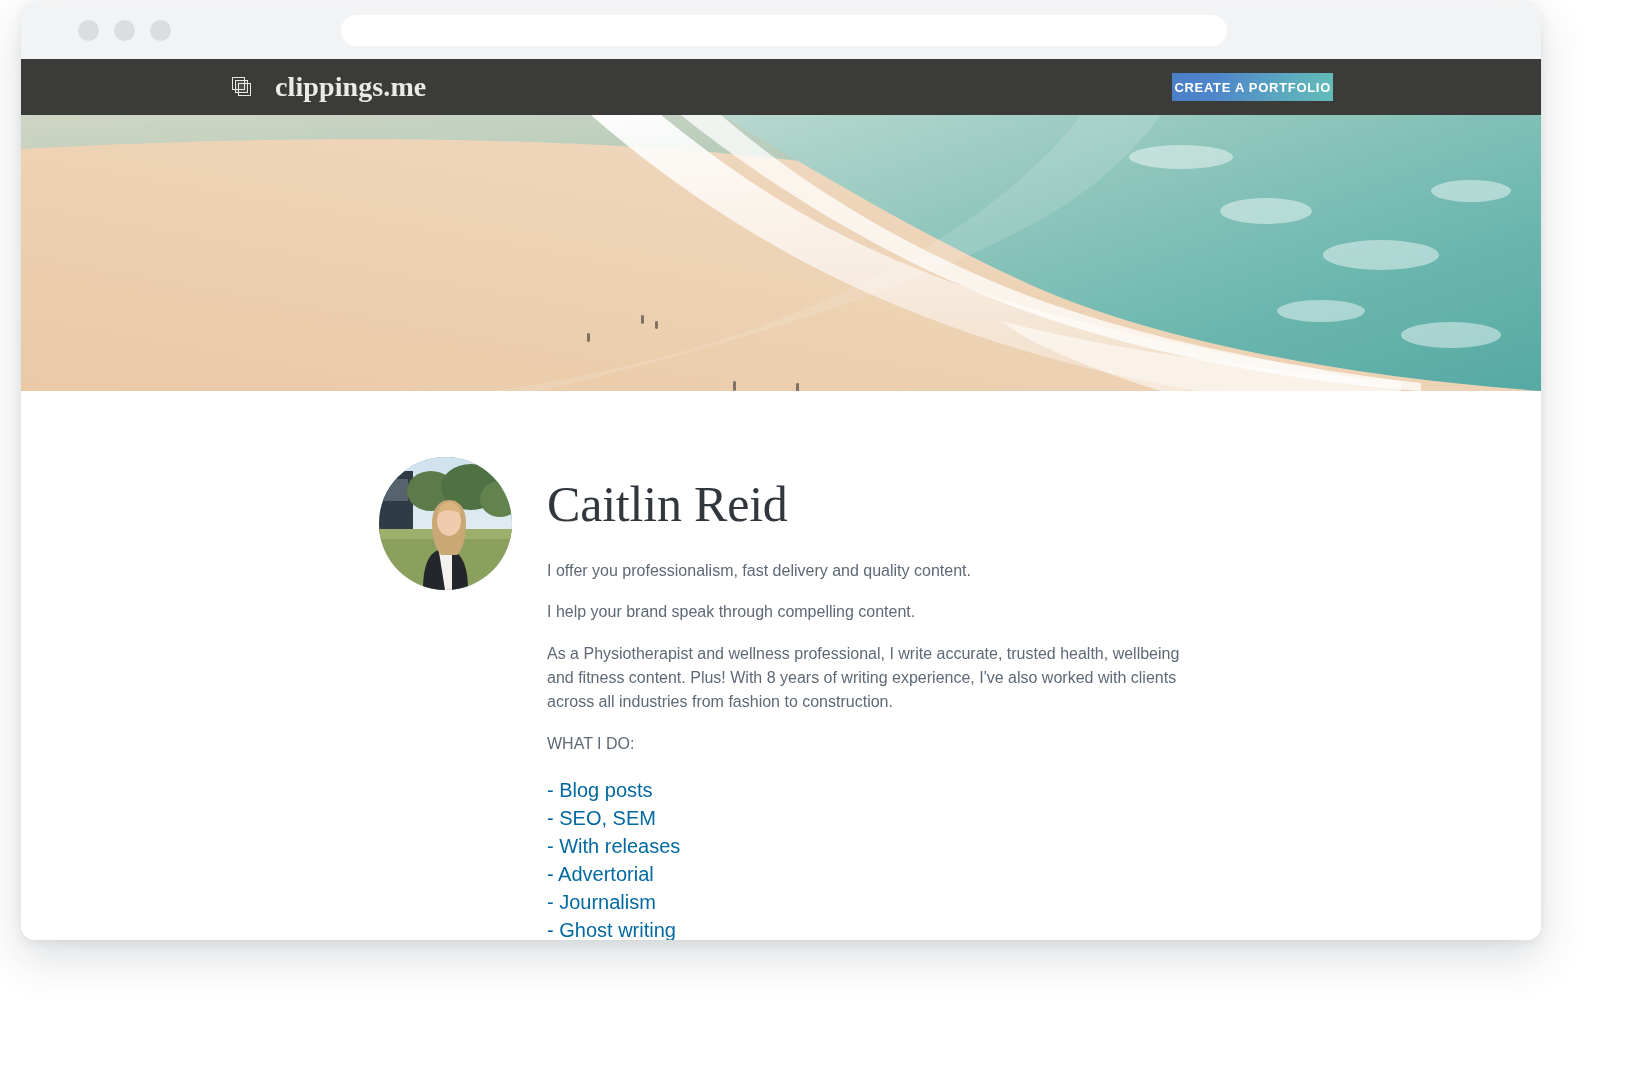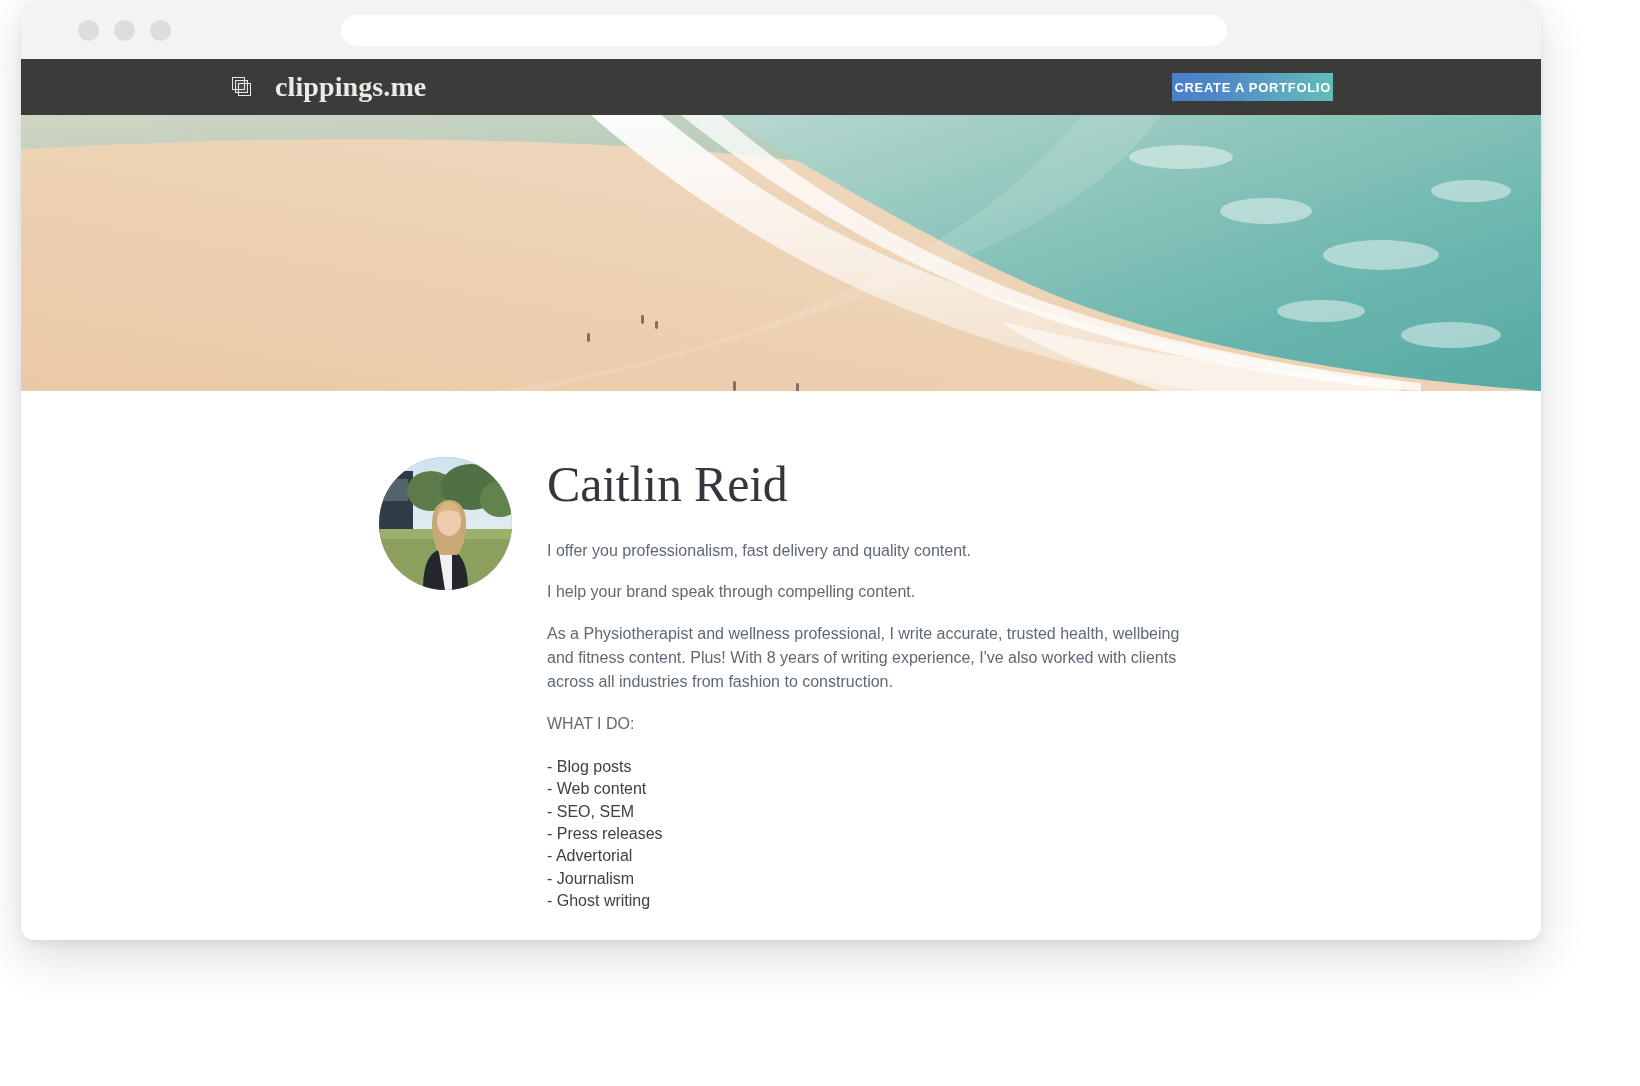--- a/index.html
+++ b/index.html
@@ -165,20 +165,21 @@
 
   .details {
     margin-left: 186px;
     width: 640px;
   }
 
   .name-row {
     display: flex;
     align-items: flex-start;
     justify-content: space-between;
+    margin-top: 20px;
   }
 
   .person-name {
     font-family: "Liberation Serif", serif;
     font-size: 50px;
     line-height: 1.08;
     color: #32373e;
     letter-spacing: -0.2px;
     font-weight: normal;
   }
@@ -219,22 +220,22 @@
     color: #5e6975;
     font-size: 16px;
     line-height: 1.52;
   }
   .bio p { margin-bottom: 17px; }
   .bio p:last-child { margin-bottom: 0; }
 
   .services {
     margin-top: 20px;
     list-style: none;
-    color: #404040;
-    font-size: 16px;
+    color: #0369a1;
+    font-size: 20px;
     line-height: 1.40;
   }
   .services li { white-space: nowrap; }
 </style>
 </head>
 <body>
 
 <div class="browser-window">
 
   <div class="titlebar">
@@ -353,23 +354,22 @@
 
         <div class="bio">
           <p>I offer you professionalism, fast delivery and quality content.</p>
           <p>I help your brand speak through compelling content.</p>
           <p>As a Physiotherapist and wellness professional, I write accurate, trusted health, wellbeing and fitness content. Plus! With 8 years of writing experience, I've also worked with clients across all industries from fashion to construction.</p>
           <p>WHAT I DO:</p>
         </div>
 
         <ul class="services">
           <li>- Blog posts</li>
-          <li>- Web content</li>
           <li>- SEO, SEM</li>
-          <li>- Press releases</li>
+          <li>- With releases</li>
           <li>- Advertorial</li>
           <li>- Journalism</li>
           <li>- Ghost writing</li>
         </ul>
 
       </div>
     </div>
   </div>
 
 </div>

